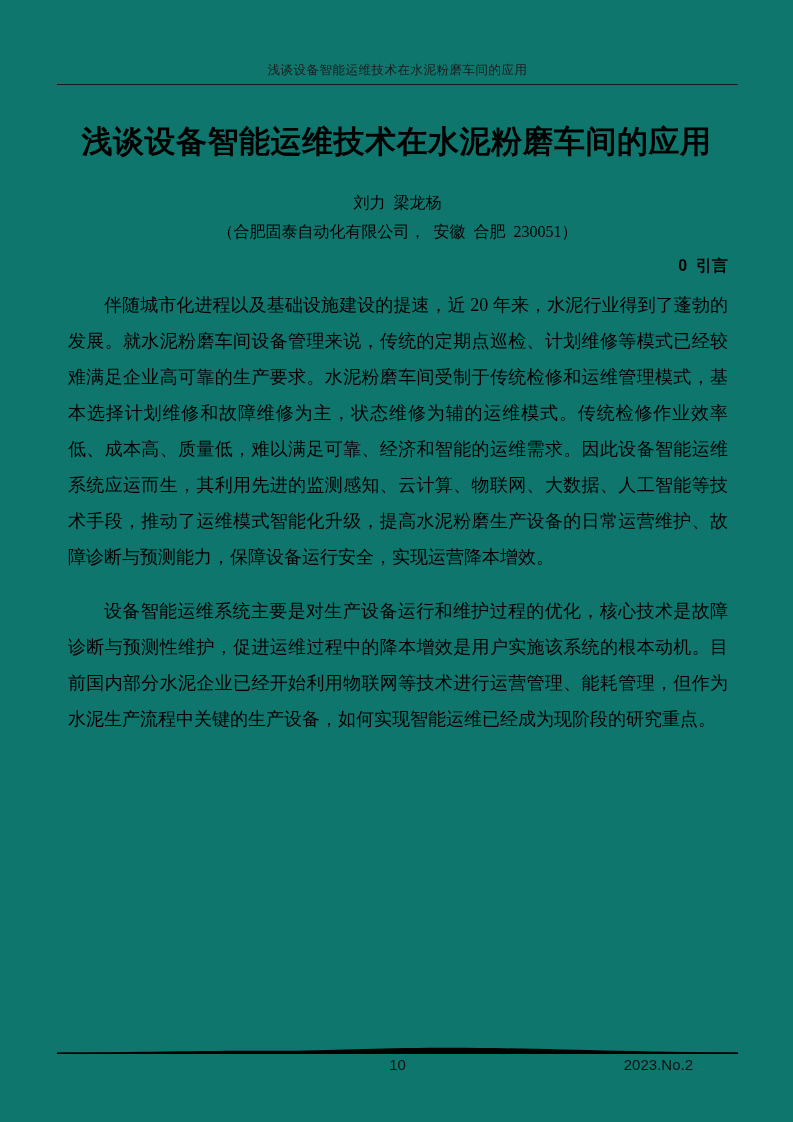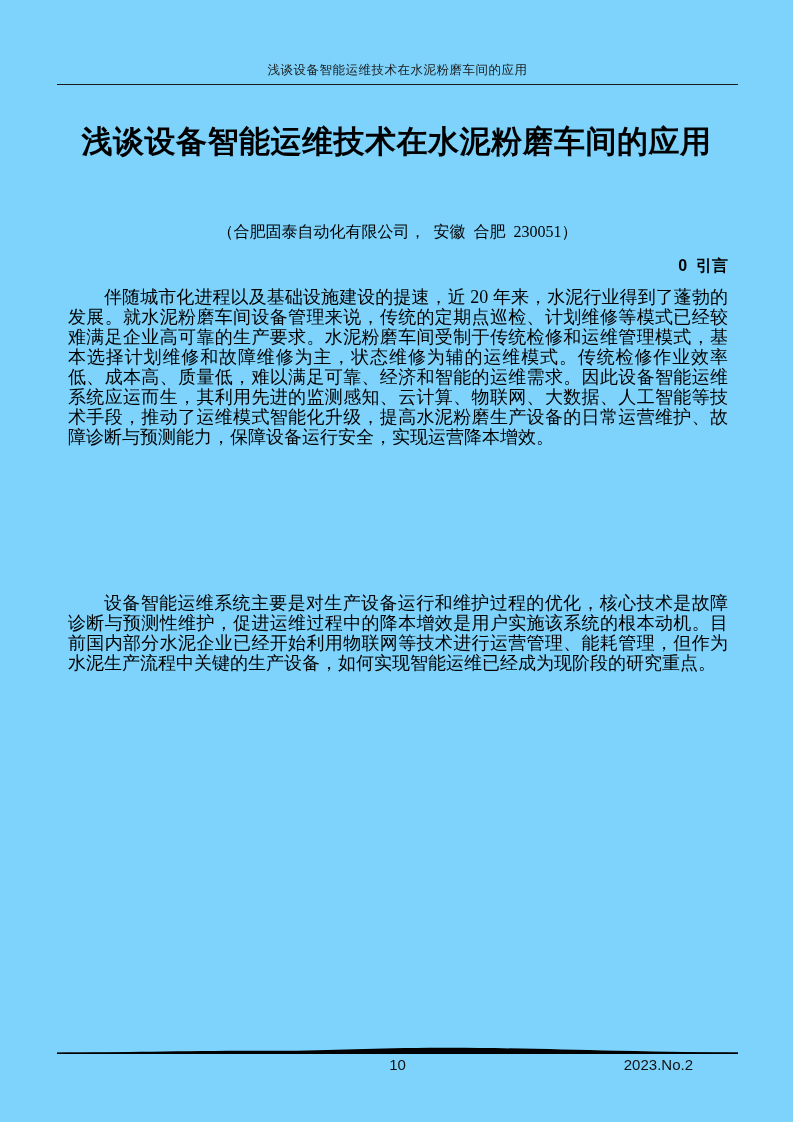--- a/index.html
+++ b/index.html
@@ -5,21 +5,21 @@
   html, body {
     margin: 0;
     padding: 0;
     background: #ffffff;
   }
   .page {
     position: relative;
     width: 793px;
     height: 1122px;
     margin: 0 auto;
-    background: #7dd3fc;
+    background: #0f766e;
     color: #000;
     font-family: "Liberation Serif", serif;
     overflow: hidden;
   }
   
   .running-head {
     position: absolute;
     top: 62px;
     left: 57px;
     width: 681px;
@@ -80,21 +80,21 @@
     text-align: right;
   }
   .heading-0 { top: 256px; }
   .heading-1 { top: 591px; }
   
   .body-para {
     position: absolute;
     left: 68px;
     width: 660px;
     font-size: 18px;
-    line-height: 20px;
+    line-height: 36px;
     text-align: justify;
     text-justify: inter-ideograph;
     text-indent: 2em;
     white-space: normal;
     color: #000;
   }
   .para-1 { top: 287px; }
   .para-2 { top: 593px; }
   .para-3 { top: 803px; }
   
@@ -131,20 +131,21 @@
 <body>
 
 <div class="page">
 
   <div class="running-head">浅谈设备智能运维技术在水泥粉磨车间的应用</div>
 
   <div class="header-rule"></div>
 
   <h1 class="article-title" style="margin:0;">浅谈设备智能运维技术在水泥粉磨车间的应用</h1>
 
+  <div class="authors-line">刘力  梁龙杨</div>
 
   <div class="affiliation-line">（合肥固泰自动化有限公司，  安徽  合肥  230051）</div>
 
   <h2 class="section-heading heading-0" style="margin:0;">0  引言</h2>
 
   <p class="body-para para-1" style="margin:0;">伴随城市化进程以及基础设施建设的提速，近 20 年来，水泥行业得到了蓬勃的发展。就水泥粉磨车间设备管理来说，传统的定期点巡检、计划维修等模式已经较难满足企业高可靠的生产要求。水泥粉磨车间受制于传统检修和运维管理模式，基本选择计划维修和故障维修为主，状态维修为辅的运维模式。传统检修作业效率低、成本高、质量低，难以满足可靠、经济和智能的运维需求。因此设备智能运维系统应运而生，其利用先进的监测感知、云计算、物联网、大数据、人工智能等技术手段，推动了运维模式智能化升级，提高水泥粉磨生产设备的日常运营维护、故障诊断与预测能力，保障设备运行安全，实现运营降本增效。</p>
 
 
   <p class="body-para para-2" style="margin:0;">设备智能运维系统主要是对生产设备运行和维护过程的优化，核心技术是故障诊断与预测性维护，促进运维过程中的降本增效是用户实施该系统的根本动机。目前国内部分水泥企业已经开始利用物联网等技术进行运营管理、能耗管理，但作为水泥生产流程中关键的生产设备，如何实现智能运维已经成为现阶段的研究重点。</p>
 

